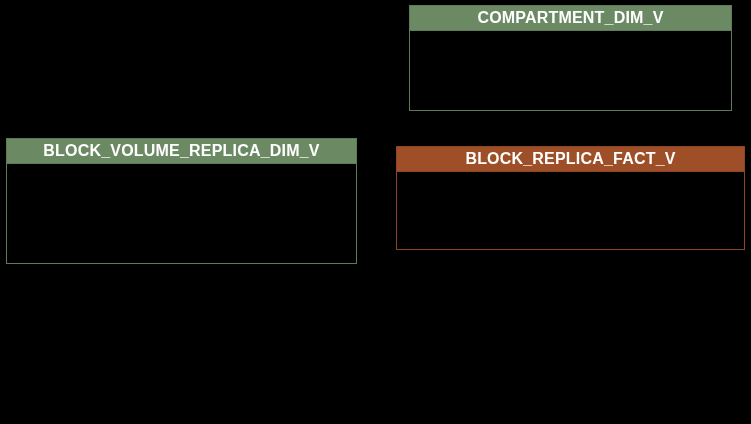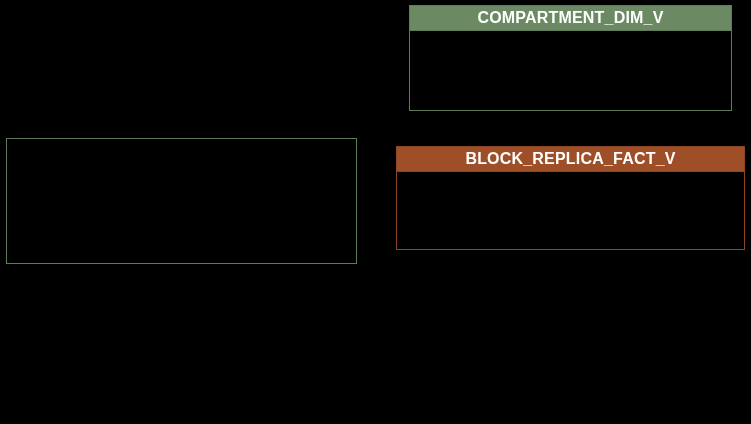--- a/index.html
+++ b/index.html
@@ -69,20 +69,21 @@
 <div id="canvas" style="width: 751px; height: 424px; background: rgb(0, 0, 0);">
 
   <div class="entity" style="left: 409px; top: 5px; width: 323px; height: 106px; border-color: rgb(95, 122, 89);">
     <div class="entity-header" style="background: rgb(107, 138, 100); color: rgb(255, 255, 255); border-bottom-color: rgb(95, 122, 89);">COMPARTMENT_DIM_V</div>
     <div class="entity-body" style="background: rgb(0, 0, 0);">
       <ul class="attr-list"></ul>
     </div>
   </div>
 
   <div class="entity" style="left: 6px; top: 138px; width: 351px; height: 126px; border-color: rgb(95, 122, 89);">
+    <div class="entity-header" style="background: rgb(107, 138, 100); color: rgb(255, 255, 255); border-bottom-color: rgb(95, 122, 89);">BLOCK_VOLUME_REPLICA_DIM_V</div>
     <div class="entity-body" style="background: rgb(0, 0, 0);">
       <ul class="attr-list"></ul>
     </div>
   </div>
 
   <div class="entity fact" style="left: 396px; top: 146px; width: 349px; height: 104px; border-color: rgb(140, 70, 35);">
     <div class="entity-header" style="background: rgb(158, 79, 40); color: rgb(255, 255, 255); border-bottom-color: rgb(140, 70, 35);">BLOCK_REPLICA_FACT_V</div>
     <div class="entity-body" style="background: rgb(0, 0, 0);">
       <ul class="attr-list"></ul>
     </div>

